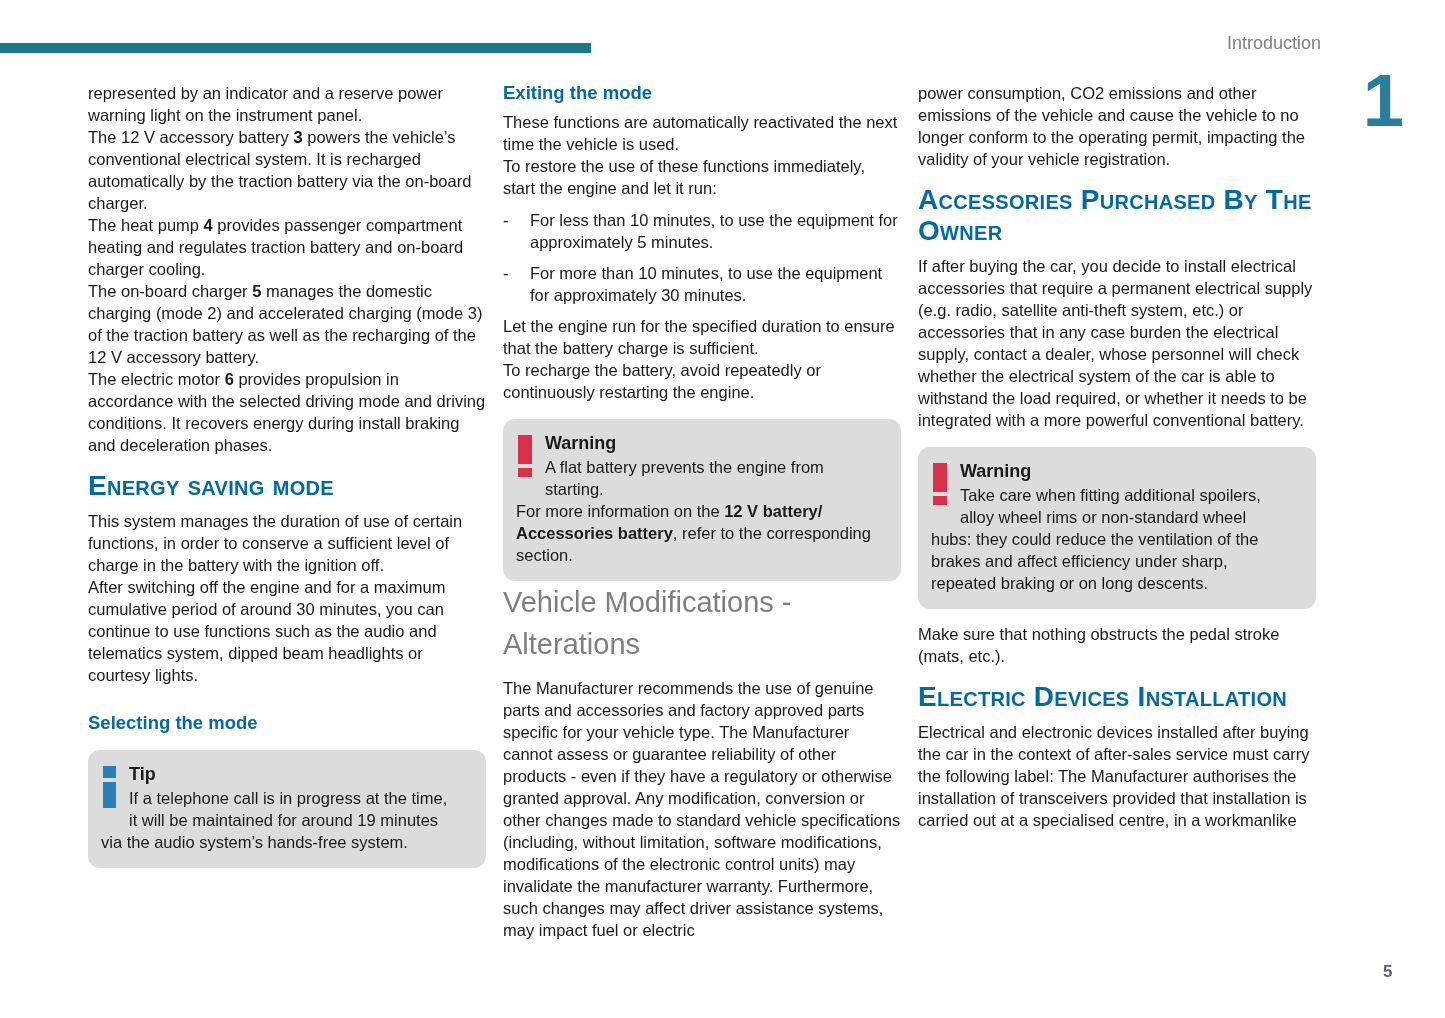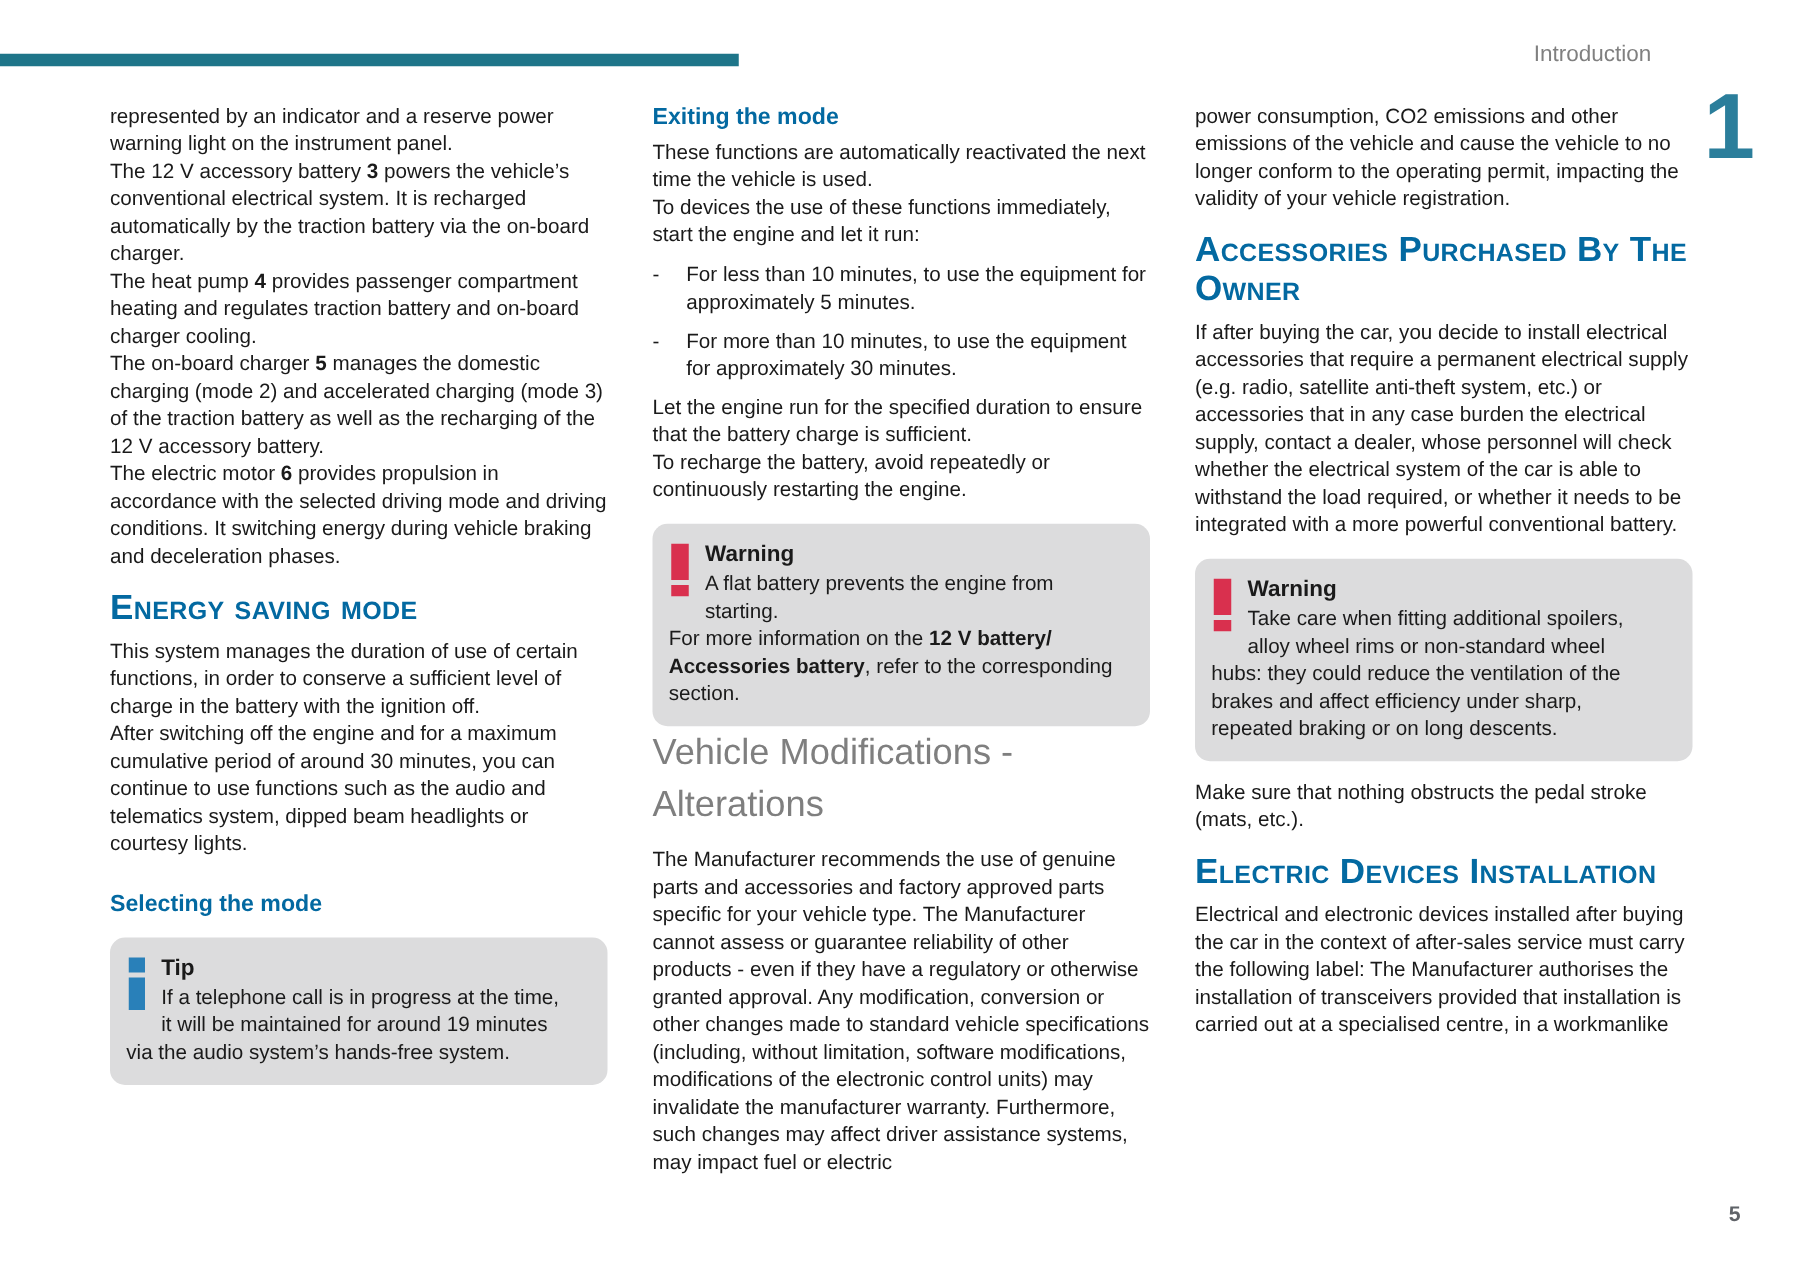--- a/index.html
+++ b/index.html
@@ -15,21 +15,21 @@
   body{
     width:1445px;height:1018px;position:relative;overflow:hidden;
     background:#ffffff;color:var(--body-ink);
     font-family:"Liberation Sans", sans-serif;
   }
   .top-bar{position:absolute;left:0;top:43px;width:591px;height:10px;background:var(--teal);}
   .section-label{position:absolute;top:33px;right:124px;font-size:18px;color:#808080;}
   .chapter-number{position:absolute;top:64px;right:41px;font-size:74px;line-height:1;font-weight:700;color:var(--chapter-teal);}
   .page-number{position:absolute;top:962px;left:1383px;font-size:17px;font-weight:700;color:#5f6368;}
 
-  .columns{position:absolute;left:88px;top:82px;display:flex;gap:36px;}
+  .columns{position:absolute;left:88px;top:82px;display:flex;gap:17px;}
   .col{width:398px;font-size:16.5px;line-height:22px;}
   .col > :first-child{margin-top:0;}
 
   p.body{margin:0;white-space:pre-line;}
 
   .h-caps{
     font-variant:small-caps;font-weight:700;font-size:28px;line-height:31px;
     letter-spacing:.3px;color:#0369a1;margin:14px 0 9px;
   }
   .h-sub{font-size:18.5px;font-weight:700;color:#0369a1;margin:26px 0 7px;}
@@ -56,39 +56,39 @@
 <div class="section-label">Introduction</div>
 <div class="chapter-number">1</div>
 
 <div class="columns">
 
   <div class="col">
     <p class="body"><span>represented by an indicator and a reserve power warning light on the instrument panel.
 The 12 V accessory battery </span><b>3</b><span> powers the vehicle’s conventional electrical system. It is recharged automatically by the traction battery via the on-board charger.
 The heat pump </span><b>4</b><span> provides passenger compartment heating and regulates traction battery and on-board charger cooling.
 The on-board charger </span><b>5</b><span> manages the domestic charging (mode 2) and accelerated charging (mode 3) of the traction battery as well as the recharging of the 12 V accessory battery.
-The electric motor </span><b>6</b><span> provides propulsion in accordance with the selected driving mode and driving conditions. It switching energy during vehicle braking and deceleration phases.</span></p>
+The electric motor </span><b>6</b><span> provides propulsion in accordance with the selected driving mode and driving conditions. It recovers energy during install braking and deceleration phases.</span></p>
     <h2 class="h-caps">Energy saving mode</h2>
     <p class="body">This system manages the duration of use of certain functions, in order to conserve a sufficient level of charge in the battery with the ignition off.
 After switching off the engine and for a maximum cumulative period of around 30 minutes, you can continue to use functions such as the audio and telematics system, dipped beam headlights or courtesy lights.</p>
     <h3 class="h-sub">Selecting the mode</h3>
     <div class="box">
       <div class="box-icon icon-i">
         <div class="dot"></div>
           <div class="bar"></div>
       </div>
       <p class="box-title">Tip</p>
       <p class="box-body">If a telephone call is in progress at the time, it will be maintained for around 19 minutes via the audio system’s hands-free system.</p>
     </div>
   </div>
 
   <div class="col">
     <h3 class="h-sub">Exiting the mode</h3>
     <p class="body">These functions are automatically reactivated the next time the vehicle is used.
-To devices the use of these functions immediately, start the engine and let it run:</p>
+To restore the use of these functions immediately, start the engine and let it run:</p>
     <div class="dlist">
       <div class="li">
         <span class="dash">-</span>
         <span class="li-text">For less than 10 minutes, to use the equipment for approximately 5 minutes.</span>
       </div>
       <div class="li">
         <span class="dash">-</span>
         <span class="li-text">For more than 10 minutes, to use the equipment for approximately 30 minutes.</span>
       </div>
     </div>

